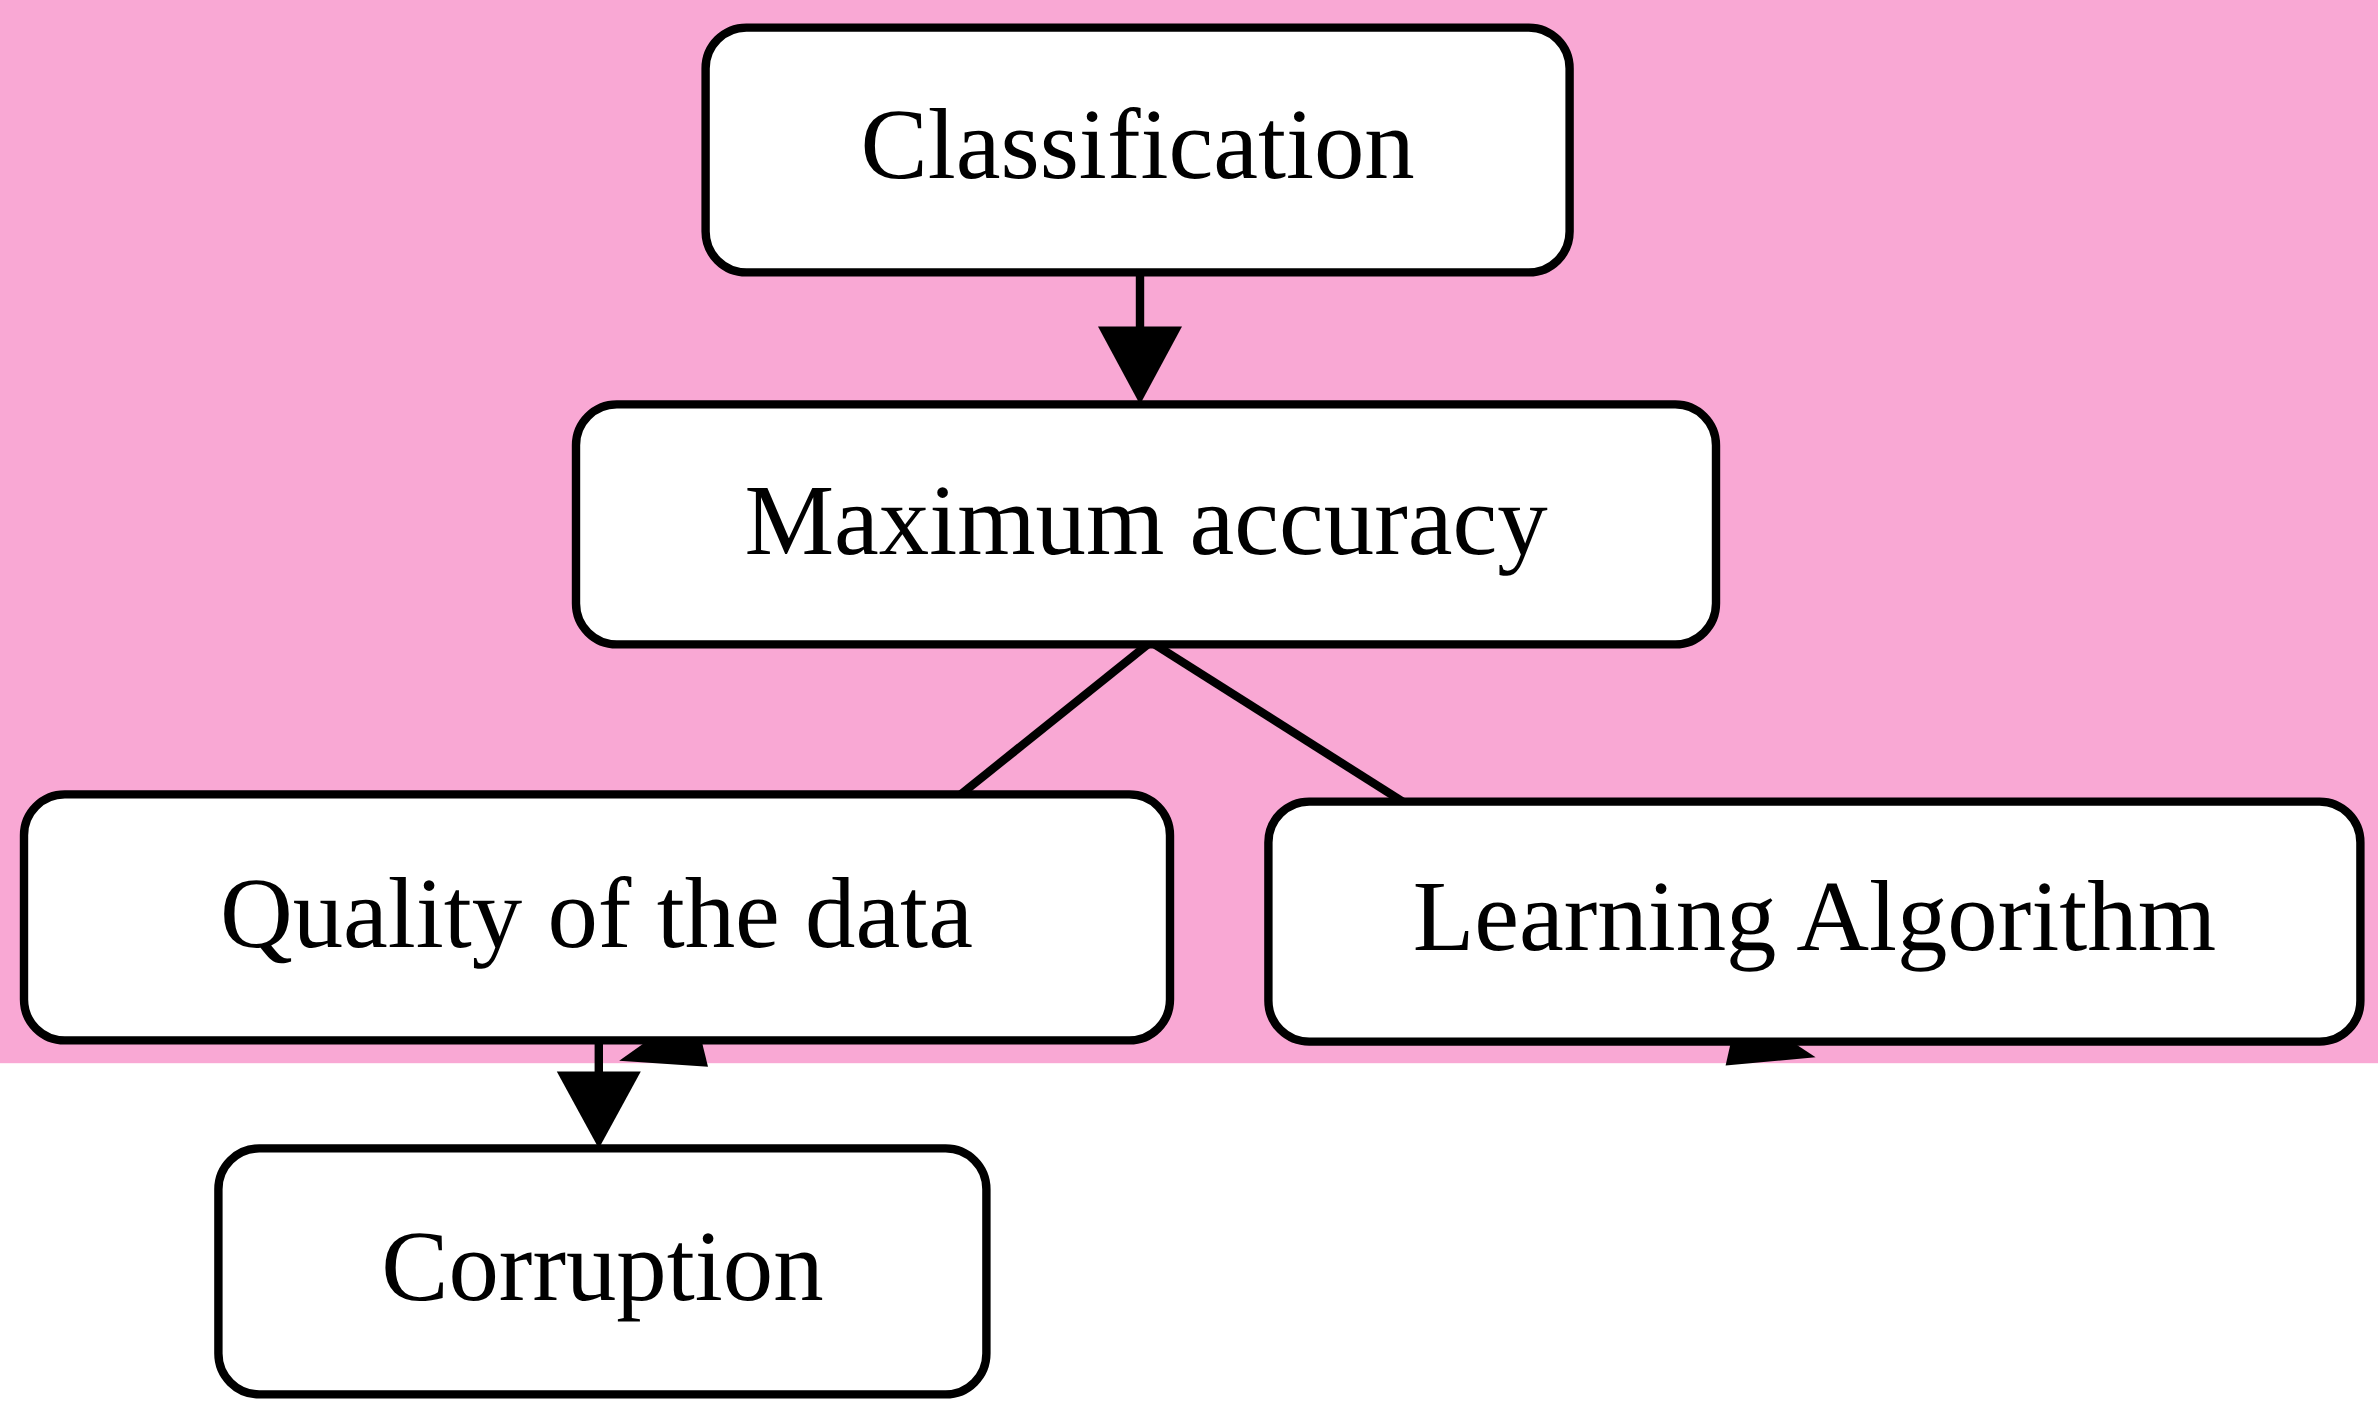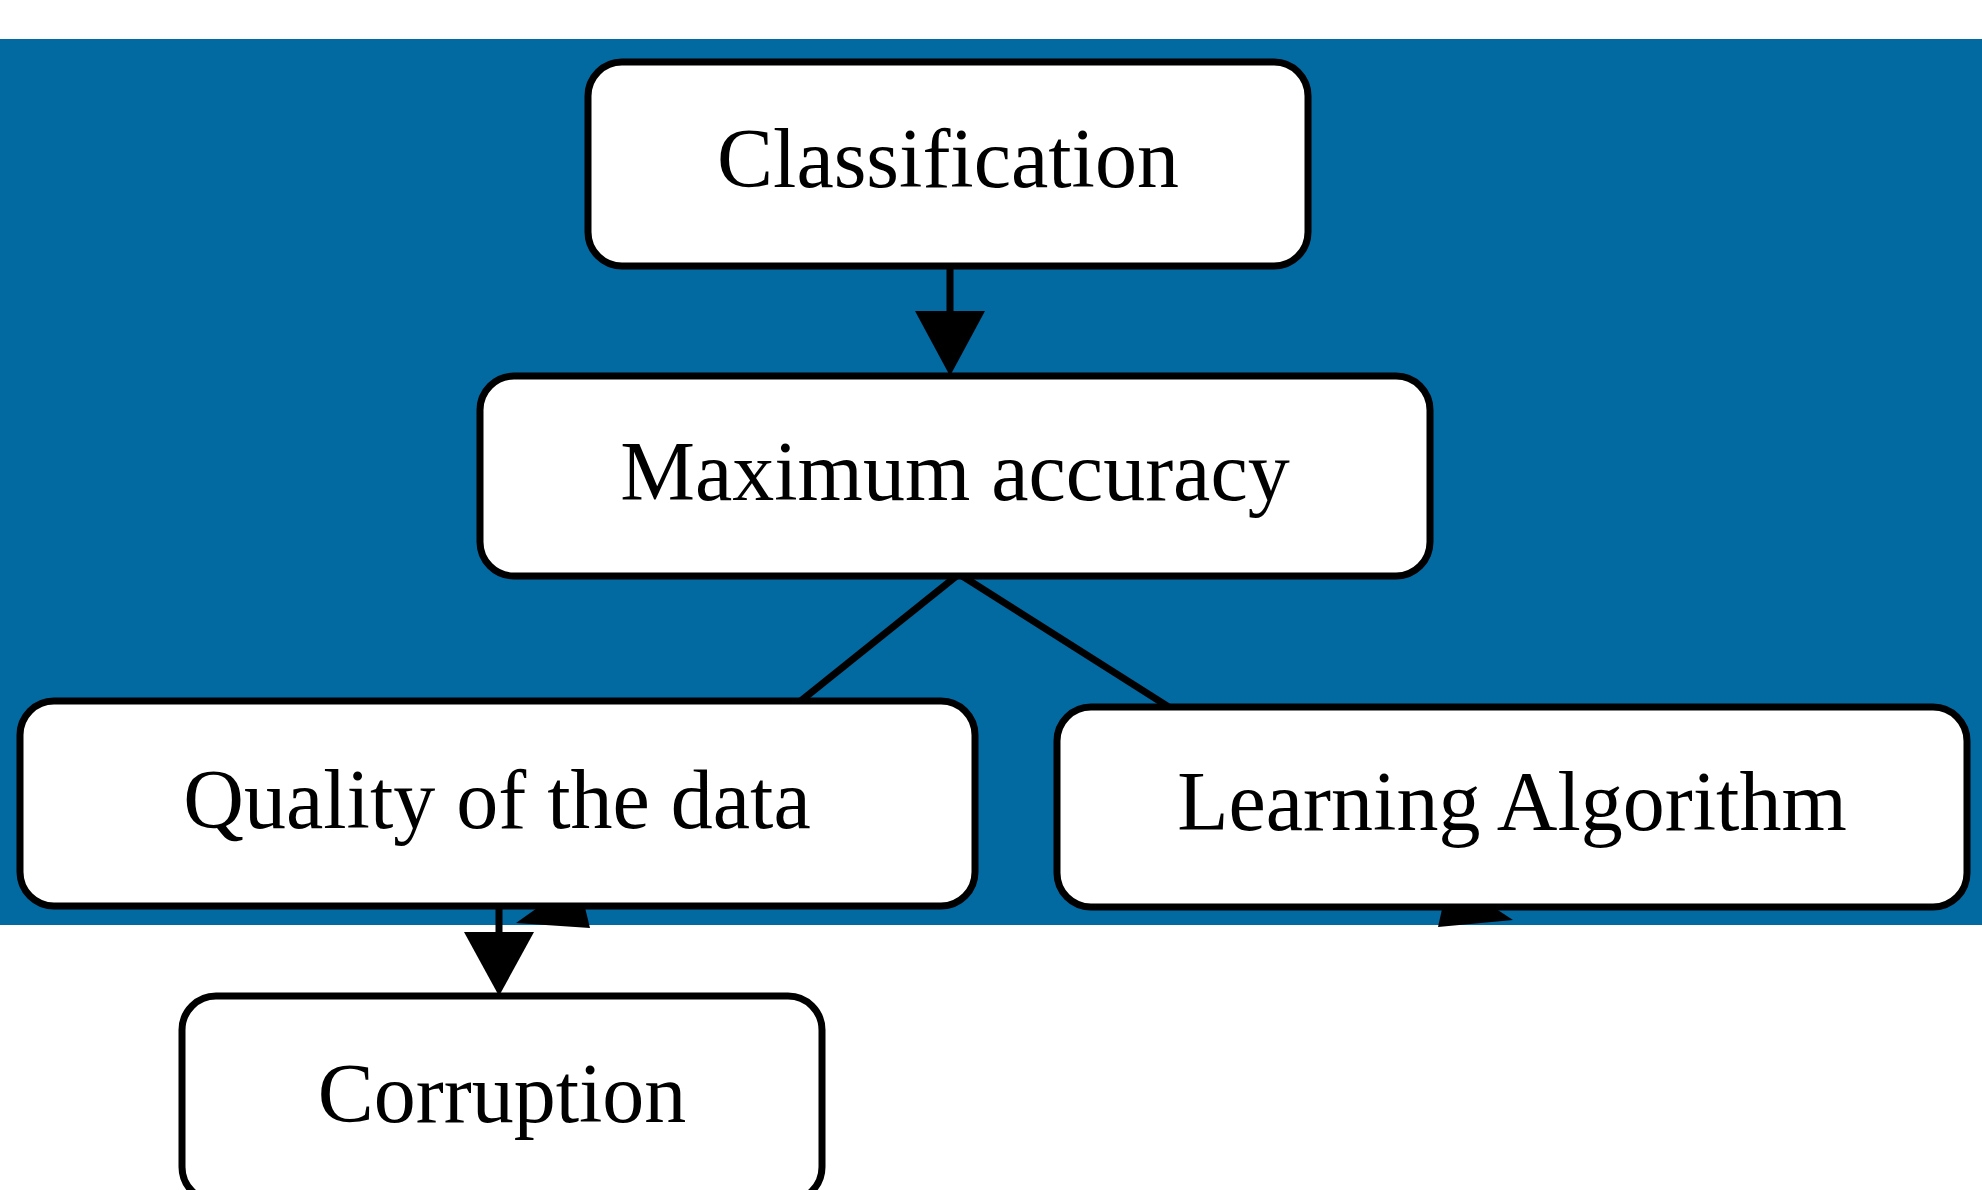--- a/index.html
+++ b/index.html
@@ -10,22 +10,21 @@
   body {
     width: 1982px;
     height: 1190px;
     overflow: hidden;
     font-family: "Liberation Serif", "DejaVu Serif", serif;
   }
   #diagram-root {
     position: relative;
     width: 1982px;
     height: 886px;
-    background: #0369a1;
-    margin-top: 39px;
+    background: #f9a8d4;
   }
   svg.flowchart {
     display: block;
     width: 1982px;
     height: 1190px;
   }
   .node-box {
     fill: #ffffff;
     stroke: #000000;
     stroke-width: 7;

